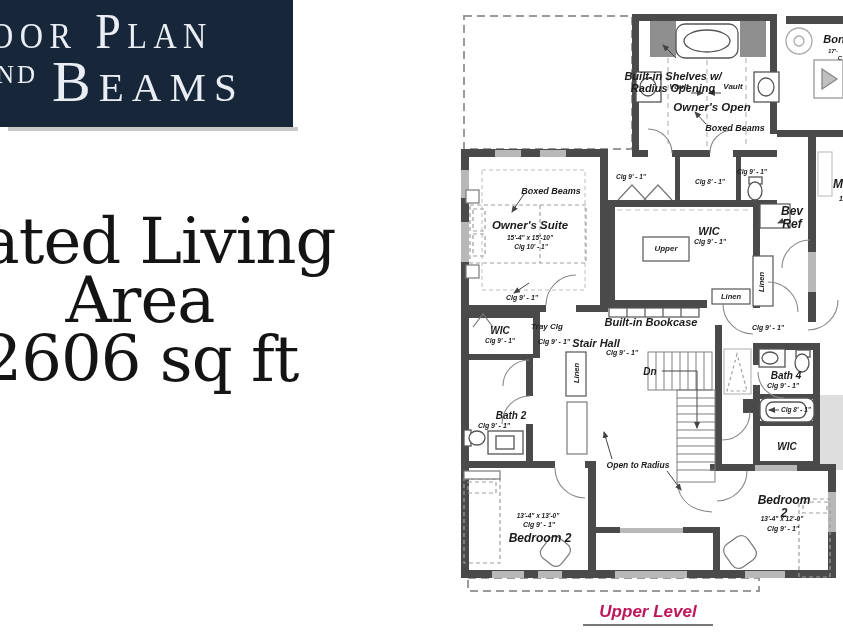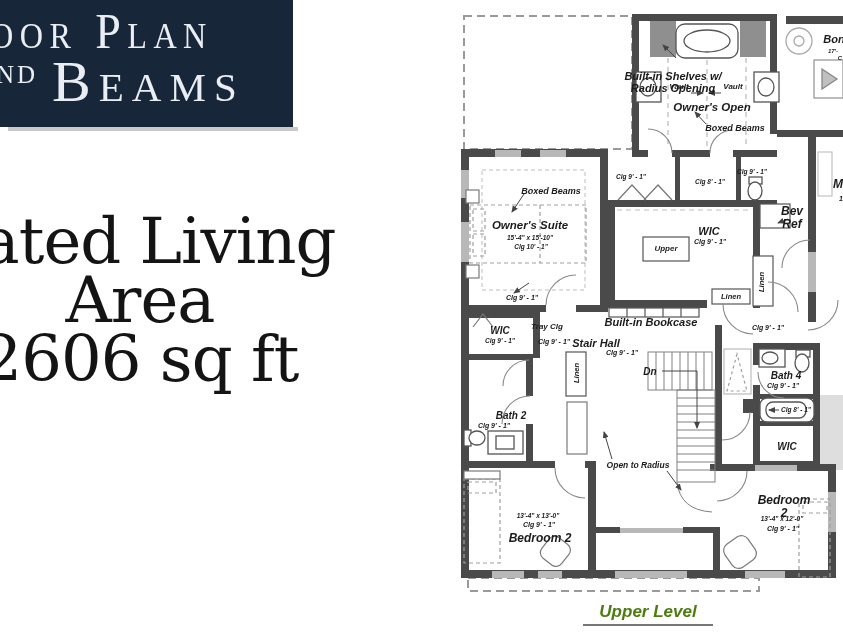--- a/index.html
+++ b/index.html
@@ -24,21 +24,21 @@
   .h-line{font-size:64px;}
 
   
   .plan-label{position:absolute;transform:translate(-50%,-50%);
               font-family:"Liberation Sans",sans-serif;font-style:italic;font-weight:bold;
               color:#1b1b1b;white-space:pre-line;text-align:center;line-height:1.12;}
 
   
   #caption{position:absolute;left:583px;top:602px;width:130px;text-align:center;
            font-family:"Liberation Sans",sans-serif;font-style:italic;font-weight:bold;
-           font-size:17px;color:#4d7c0f;border-bottom:2px solid #777;padding-bottom:2px;}
+           font-size:17px;color:#be185d;border-bottom:2px solid #777;padding-bottom:2px;}
 
   svg{position:absolute;left:0;top:0;}
 </style>
 </head>
 <body>
 
 <div id="page">
 
   <svg width="843" height="632" viewBox="0 0 843 632">
     <defs>

